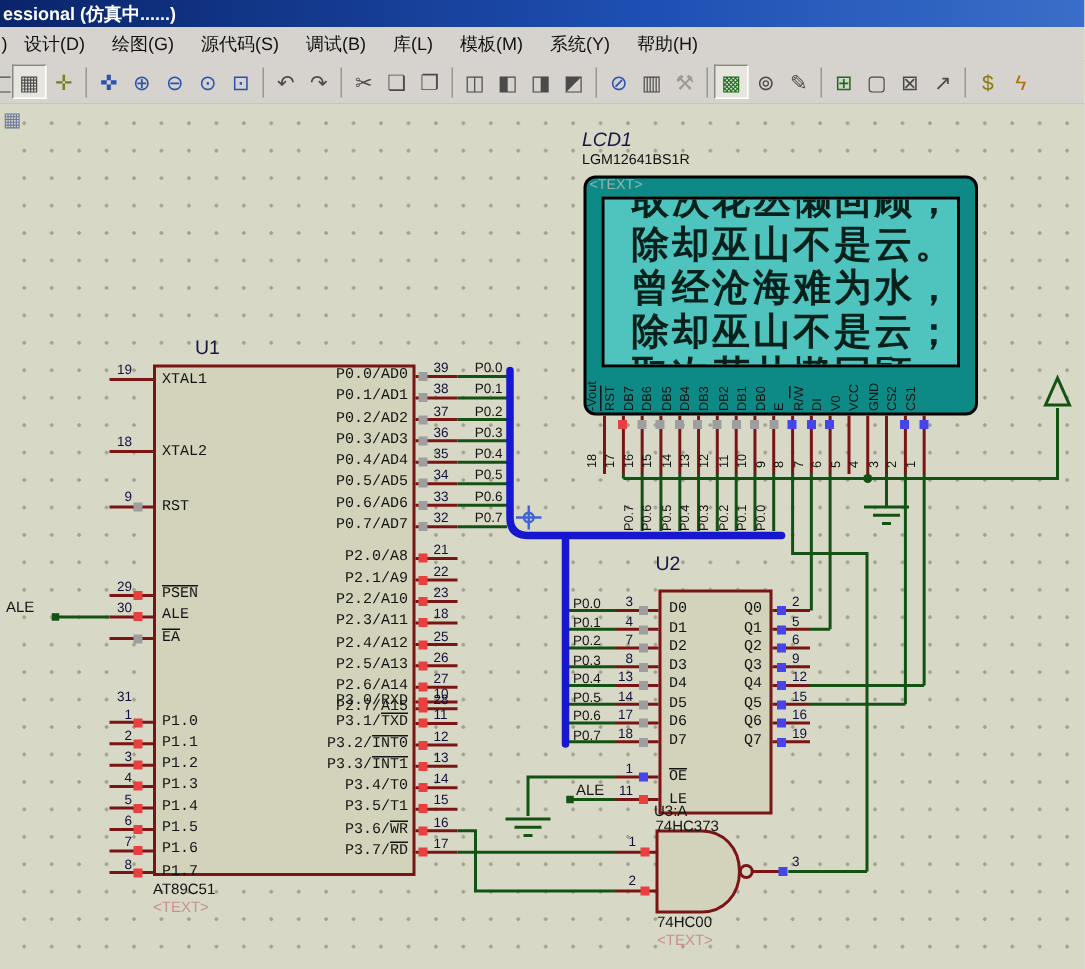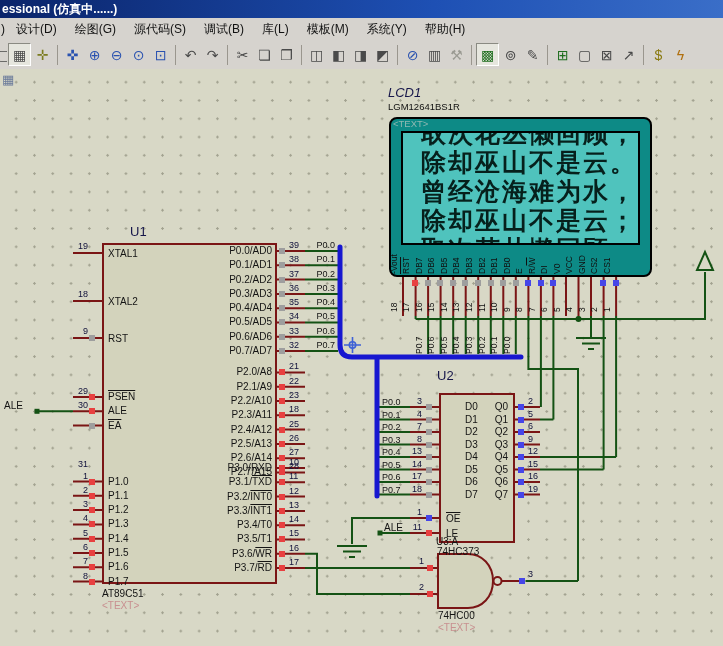--- a/index.html
+++ b/index.html
@@ -27,21 +27,21 @@
     background-image:radial-gradient(circle,#a2a290 1px,transparent 1.4px);
     background-size:18.3px 18.3px;background-position:7px 4px;}
   #overlay{position:absolute;left:0;top:0;width:723px;height:646px;pointer-events:none;}
   .abs{position:absolute;}
   
   .chip{position:absolute;background:#d3d3bc;border:2px solid #7a1515;box-sizing:border-box;}
   
   .ref{font-size:13px;color:#16164a;}
   .part{font-size:10px;color:#141414;}
   .ph{font-size:10px;color:#c89090;}
-  .plabel{font-size:10px;color:#141414;line-height:14.3px;white-space:nowrap;}
+  .plabel{font-size:10px;color:#141414;line-height:14.3px;white-space:nowrap;font-family:Liberation Mono, monospace;}
   .pnum{font-size:9px;color:#10103a;white-space:nowrap;}
   .netl{font-size:9px;color:#141414;white-space:nowrap;}
   .ovl{text-decoration:overline;}
   .ovl:empty{display:none;}
   .sq{position:absolute;width:6px;height:6px;}
   .st-red{background:#e84040;} .st-blue{background:#4646e8;} .st-gray{background:#9e9e9e;}
   
   .col{display:flex;flex-direction:column;position:absolute;}
   .rh{position:relative;height:14.3px;}
   .rh12{position:relative;height:12.5px;}
@@ -623,21 +623,21 @@
       </div>
       <div class="vcell" style="height:34px;">
         <i>P0.1</i>
       </div>
       <div class="vcell" style="height:34px;">
         <i>P0.0</i>
       </div>
     </div>
 
   <div class="abs ref" style="left:437px;top:368px;">U2</div>
-  <div class="col lblcol" style="left:465px;top:401px;justify-content:flex-end;" data-each="u2.d">
+  <div class="col lblcol" style="left:446px;top:401px;justify-content:flex-end;" data-each="u2.d">
 
   <div class="rh12 plabel">D0</div>
       <div class="rh12 plabel">D1</div>
       <div class="rh12 plabel">D2</div>
       <div class="rh12 plabel">D3</div>
       <div class="rh12 plabel">D4</div>
       <div class="rh12 plabel">D5</div>
       <div class="rh12 plabel">D6</div>
       <div class="rh12 plabel">D7</div>
     </div>

